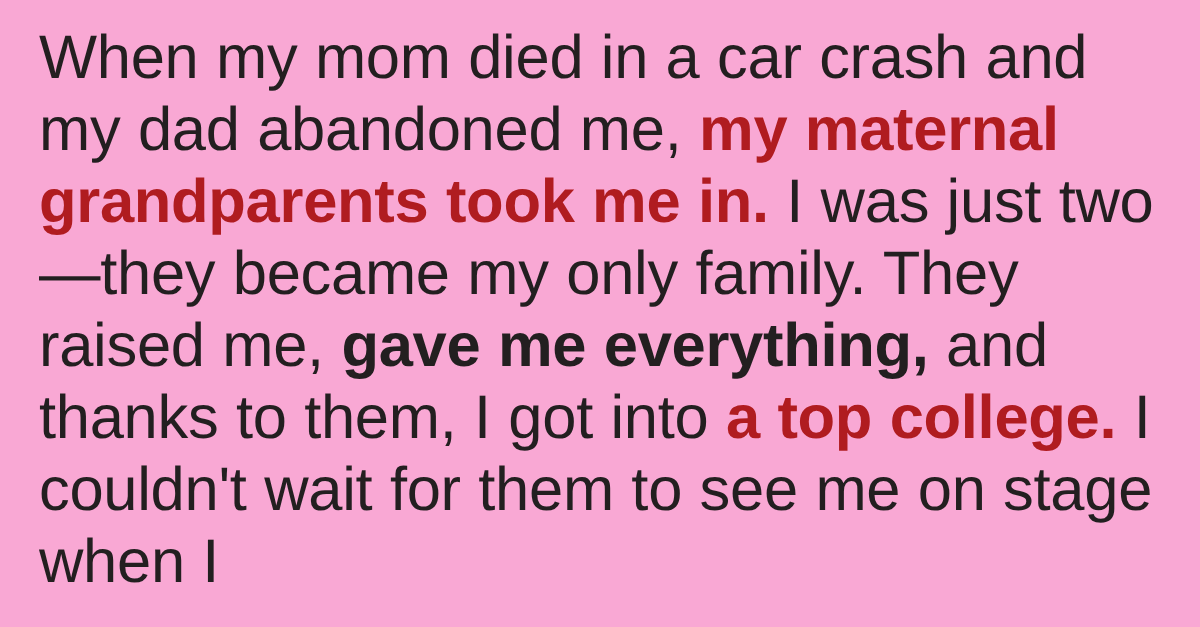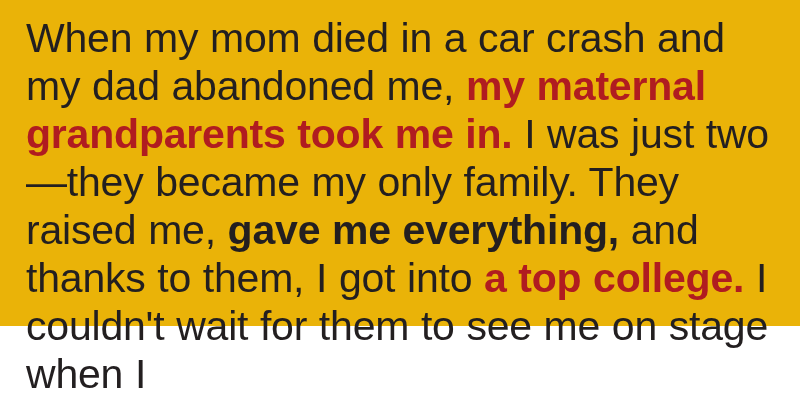--- a/index.html
+++ b/index.html
@@ -9,22 +9,22 @@
   body {
     width: 800px;
     height: 418px;
     background: #ffffff;
     font-family: "Liberation Sans", sans-serif;
     overflow: hidden;
   }
   #story-card {
     box-sizing: border-box;
     width: 800px;
-    height: 326px;
-    background: #eab308;
+    height: 418px;
+    background: #f9a8d4;
     padding: 14px 26px 0 26px;
   }
   #story-text {
     font-size: 41px;
     line-height: 48px;
     color: #231f20;
     letter-spacing: -0.2px;
     word-spacing: 0.5px;
   }
   .seg {

